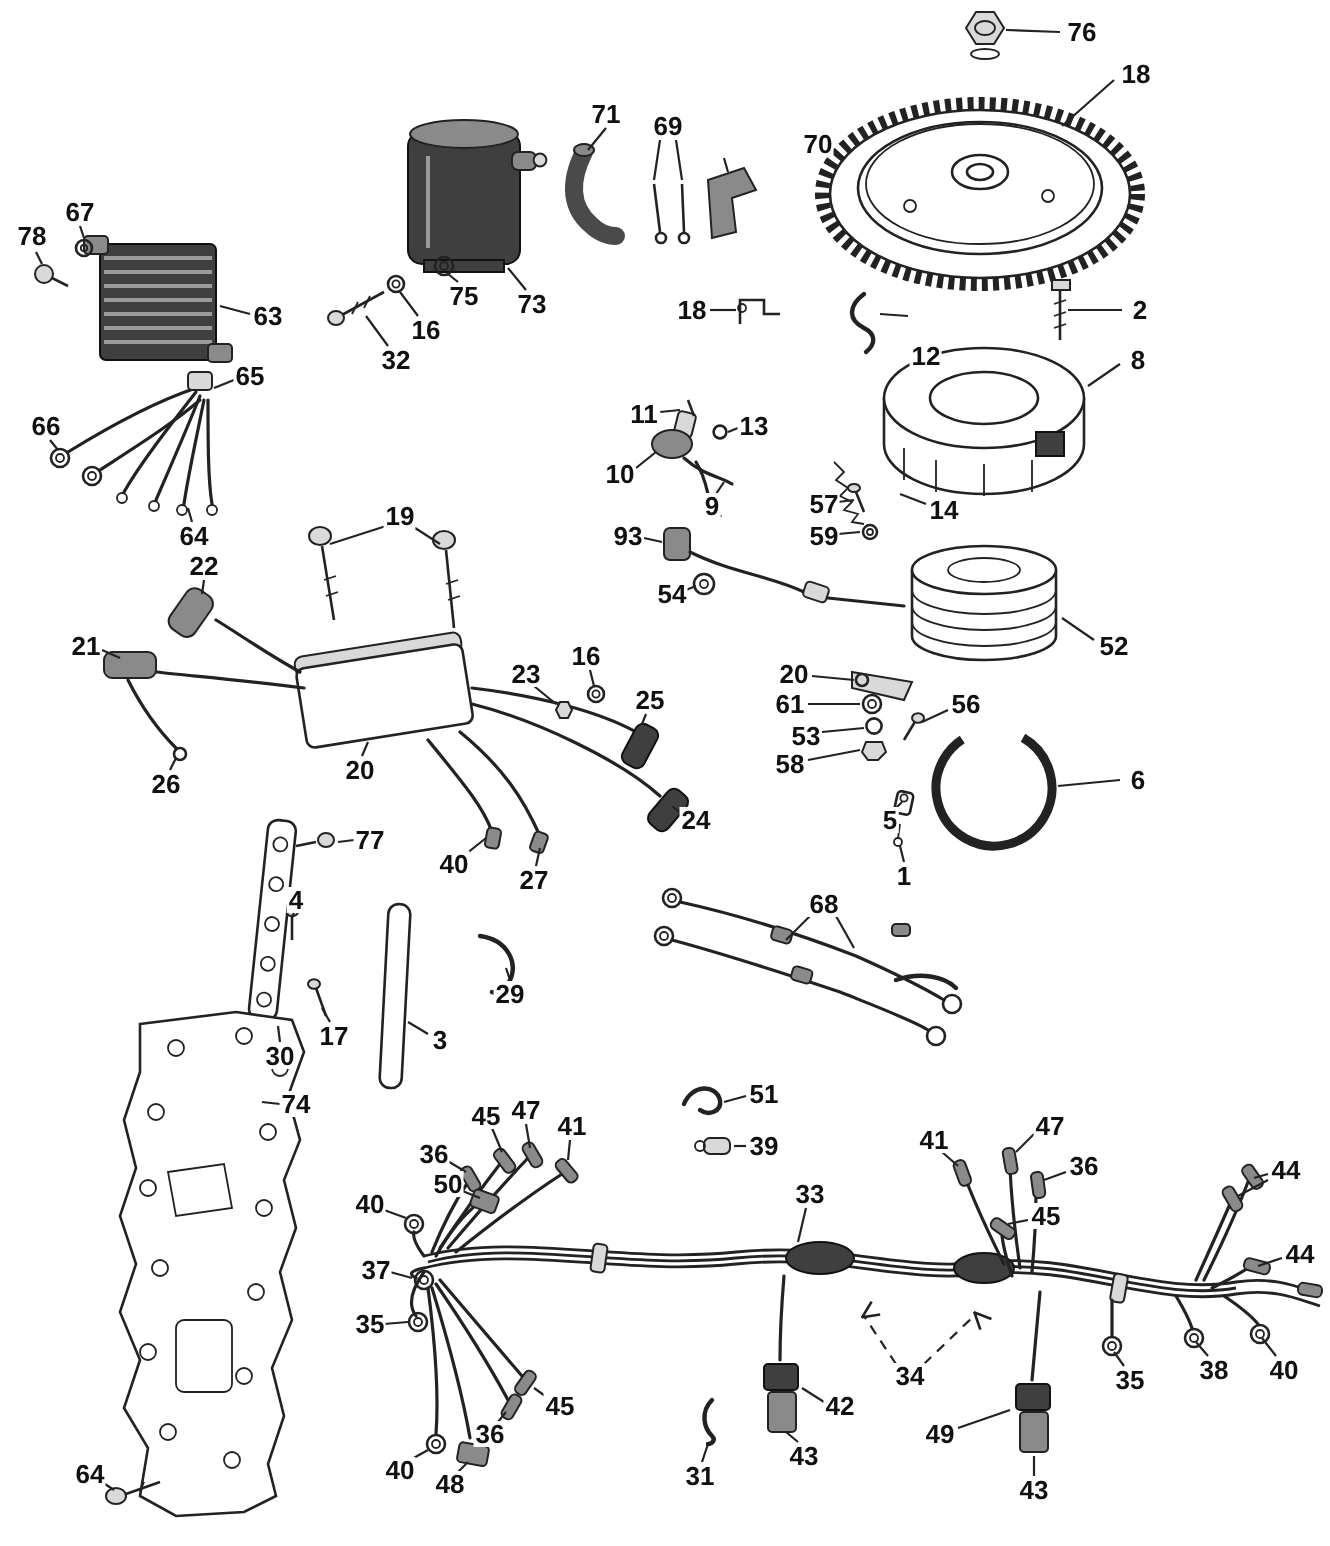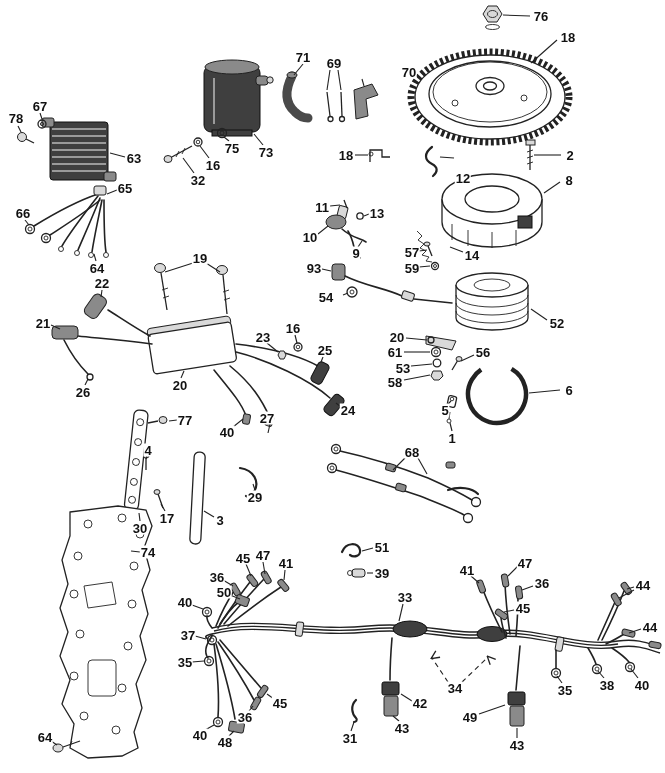--- a/index.html
+++ b/index.html
@@ -507,21 +507,21 @@
       <span class="callout" style="left: 232px; top: 148px;">75</span>
       <span class="callout" style="left: 266px; top: 152px;">73</span>
       <span class="callout" style="left: 322px; top: 207px;">11</span>
       <span class="callout" style="left: 377px; top: 213px;">13</span>
       <span class="callout" style="left: 310px; top: 237px;">10</span>
       <span class="callout" style="left: 356px; top: 253px;">9</span>
       <span class="callout" style="left: 472px; top: 255px;">14</span>
       <span class="callout" style="left: 412px; top: 252px;">57</span>
       <span class="callout" style="left: 412px; top: 268px;">59</span>
       <span class="callout" style="left: 314px; top: 268px;">93</span>
-      <span class="callout" style="left: 326px; top: 297px;">54</span>
+      <span class="callout" style="left: 336px; top: 297px;">54</span>
       <span class="callout" style="left: 23px; top: 213px;">66</span>
       <span class="callout" style="left: 125px; top: 188px;">65</span>
       <span class="callout" style="left: 97px; top: 268px;">64</span>
       <span class="callout" style="left: 102px; top: 283px;">22</span>
       <span class="callout" style="left: 200px; top: 258px;">19</span>
       <span class="callout" style="left: 43px; top: 323px;">21</span>
       <span class="callout" style="left: 263px; top: 337px;">23</span>
       <span class="callout" style="left: 293px; top: 328px;">16</span>
       <span class="callout" style="left: 325px; top: 350px;">25</span>
       <span class="callout" style="left: 557px; top: 323px;">52</span>
@@ -530,21 +530,21 @@
       <span class="callout" style="left: 483px; top: 352px;">56</span>
       <span class="callout" style="left: 403px; top: 368px;">53</span>
       <span class="callout" style="left: 395px; top: 382px;">58</span>
       <span class="callout" style="left: 569px; top: 390px;">6</span>
       <span class="callout" style="left: 83px; top: 392px;">26</span>
       <span class="callout" style="left: 180px; top: 385px;">20</span>
       <span class="callout" style="left: 445px; top: 410px;">5</span>
       <span class="callout" style="left: 452px; top: 438px;">1</span>
       <span class="callout" style="left: 348px; top: 410px;">24</span>
       <span class="callout" style="left: 227px; top: 432px;">40</span>
-      <span class="callout" style="left: 267px; top: 418px;">27</span>
+      <span class="callout" style="left: 267px; top: 440px;">27</span>
       <span class="callout" style="left: 185px; top: 420px;">77</span>
       <span class="callout" style="left: 148px; top: 450px;">4</span>
       <span class="callout" style="left: 412px; top: 452px;">68</span>
       <span class="callout" style="left: 255px; top: 497px;">29</span>
       <span class="callout" style="left: 220px; top: 520px;">3</span>
       <span class="callout" style="left: 167px; top: 518px;">17</span>
       <span class="callout" style="left: 140px; top: 528px;">30</span>
       <span class="callout" style="left: 148px; top: 552px;">74</span>
       <span class="callout" style="left: 382px; top: 547px;">51</span>
       <span class="callout" style="left: 243px; top: 558px;">45</span>

